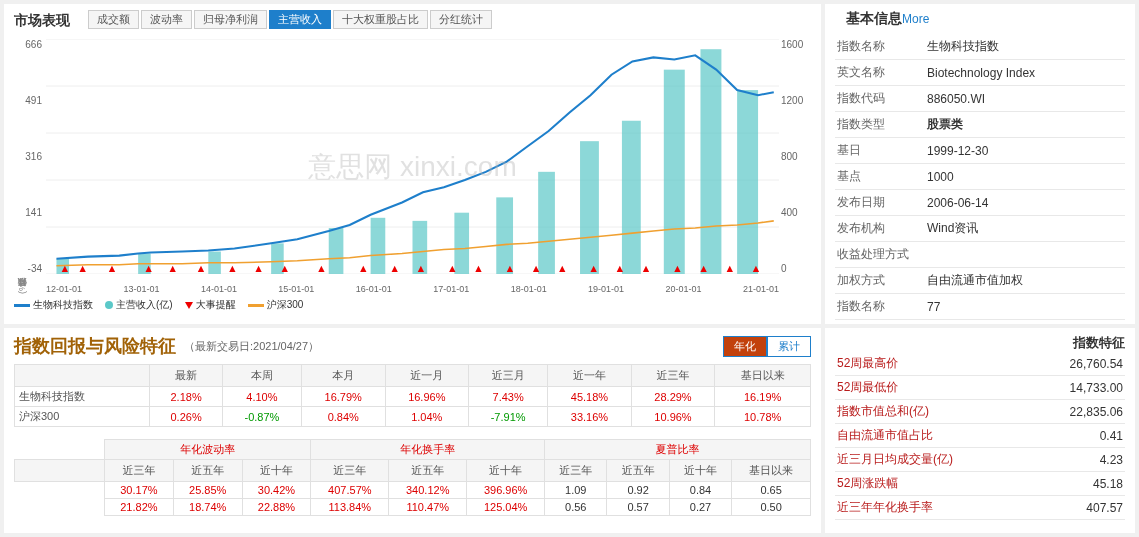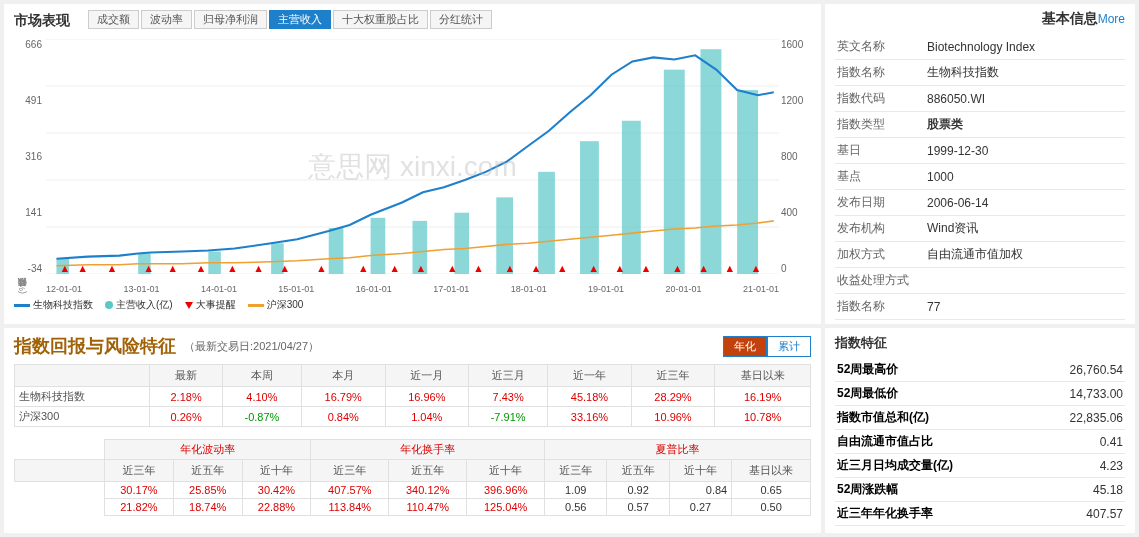--- a/index.html
+++ b/index.html
@@ -13,21 +13,21 @@
     
     .market-panel { background: #fff; flex: 1; padding: 6px 10px; position: relative; overflow: hidden; }
     .market-panel-title { font-size: 14px; font-weight: bold; color: #333; margin-bottom: 4px; }
     
     .tab-bar { display: flex; gap: 2px; margin-bottom: 6px; }
     .tab { padding: 1px 8px; font-size: 11px; border: 1px solid #ccc; cursor: pointer; background: #f5f5f5; color: #555; }
     .tab.active { background: #1e7fcb; color: #fff; border-color: #1e7fcb; }
     
     
     .info-panel { background: #fff; width: 310px; padding: 6px 10px; }
-    .info-panel-header { display: flex; justify-content: flex-end; align-items: center; margin-bottom: 6px; }
+    .info-panel-header { display: flex; justify-content: flex-start; align-items: center; margin-bottom: 6px; margin-left: 11px; }
     .info-panel-title { font-size: 14px; font-weight: bold; color: #333; }
     .more-link { color: #1e7fcb; font-size: 12px; cursor: pointer; }
     
     .info-table { width: 100%; border-collapse: collapse; }
     .info-table tr { border-bottom: 1px solid #e8e8e8; }
     .info-table td { padding: 4px 2px; font-size: 12px; }
     .info-table td:first-child { color: #666; width: 90px; }
     .info-table td:last-child { color: #333; font-weight: normal; }
     .info-table tr:nth-child(4) td:last-child { font-weight: bold; }
     
@@ -48,25 +48,25 @@
     .red { color: #d00; }
     .green { color: #090; }
     
     .risk-section { margin-top: 4px; }
     .risk-table { width: 100%; border-collapse: collapse; font-size: 11px; }
     .risk-table th { background: #f5f5f5; padding: 3px 4px; text-align: center; border: 1px solid #e0e0e0; color: #555; font-weight: normal; }
     .risk-table td { padding: 2px 4px; text-align: center; border: 1px solid #e0e0e0; color: #d00; }
     
     
     .char-panel { background: #fff; width: 310px; padding: 6px 10px; }
-    .char-panel-title { font-size: 13px; font-weight: bold; color: #333; margin-bottom: 6px; }
+    .char-panel-title { font-size: 13px; font-weight: bold; color: #333; margin-bottom: 0; text-align: right; }
     .char-table { width: 100%; border-collapse: collapse; }
     .char-table tr { border-bottom: 1px solid #e8e8e8; }
     .char-table td { padding: 3px 2px; font-size: 12px; }
-    .char-table td:first-child { color: #000000; font-weight: bold; }
+    .char-table td:first-child { color: #b91c1c; }
     .char-table td:last-child { color: #333; text-align: right; }
     
     
     .watermark { position: absolute; top: 50%; left: 50%; transform: translate(-50%, -50%); color: rgba(180,180,180,0.4); font-size: 28px; pointer-events: none; white-space: nowrap; z-index: 10; }
     
     .legend { display: flex; gap: 12px; margin-top: 4px; font-size: 10px; align-items: center; }
     .legend-item { display: flex; align-items: center; gap: 3px; }
     .legend-triangle { display: inline-block; width: 0; height: 0; border-left: 4px solid transparent; border-right: 4px solid transparent; border-top: 7px solid #e00; }
     .legend-circle { width: 8px; height: 8px; border-radius: 50%; background: #5bc8c8; display: inline-block; }
     
@@ -208,28 +208,28 @@
     </div>
 
     <div class="info-panel">
       <div class="info-panel-header">
         <span class="info-panel-title">基本信息</span>
         <span class="more-link">More</span>
       </div>
       <table class="info-table">
         <tbody>
             <tr>
+          <td>指数名称</td>
+          <td>生物科技指数</td>
+        </tr>
+        <tr>
           <td>英文名称</td>
           <td>Biotechnology Index</td>
         </tr>
         <tr>
-          <td>指数名称</td>
-          <td>生物科技指数</td>
-        </tr>
-        <tr>
           <td>指数代码</td>
           <td>886050.WI</td>
         </tr>
         <tr>
           <td>指数类型</td>
           <td style="font-weight:bold;">股票类</td>
         </tr>
         <tr>
           <td>基日</td>
           <td>1999-12-30</td>
@@ -240,26 +240,26 @@
         </tr>
         <tr>
           <td>发布日期</td>
           <td>2006-06-14</td>
         </tr>
         <tr>
           <td>发布机构</td>
           <td>Wind资讯</td>
         </tr>
         <tr>
+          <td>收益处理方式</td>
+          <td></td>
+        </tr>
+        <tr>
           <td>加权方式</td>
           <td>自由流通市值加权</td>
-        </tr>
-        <tr>
-          <td>收益处理方式</td>
-          <td></td>
         </tr>
         <tr>
           <td>指数名称</td>
           <td>77</td>
         </tr>
       </tbody>
         </table>
     </div>
   </div>
 
@@ -342,21 +342,21 @@
             <tr>
               <td style="border:none;"></td>
               <td class="red">30.17%</td>
               <td class="red">25.85%</td>
               <td class="red">30.42%</td>
               <td class="red">407.57%</td>
               <td class="red">340.12%</td>
               <td class="red">396.96%</td>
               <td style="color:#333;">1.09</td>
               <td style="color:#333;">0.92</td>
-              <td style="color:#333;text-align:right;">0.84</td>
+              <td style="color:#333;">0.84</td>
               <td style="color:#333;">0.65</td>
             </tr>
             <tr>
               <td style="border:none;"></td>
               <td class="red">21.82%</td>
               <td class="red">18.74%</td>
               <td class="red">22.88%</td>
               <td class="red">113.84%</td>
               <td class="red">110.47%</td>
               <td class="red">125.04%</td>

